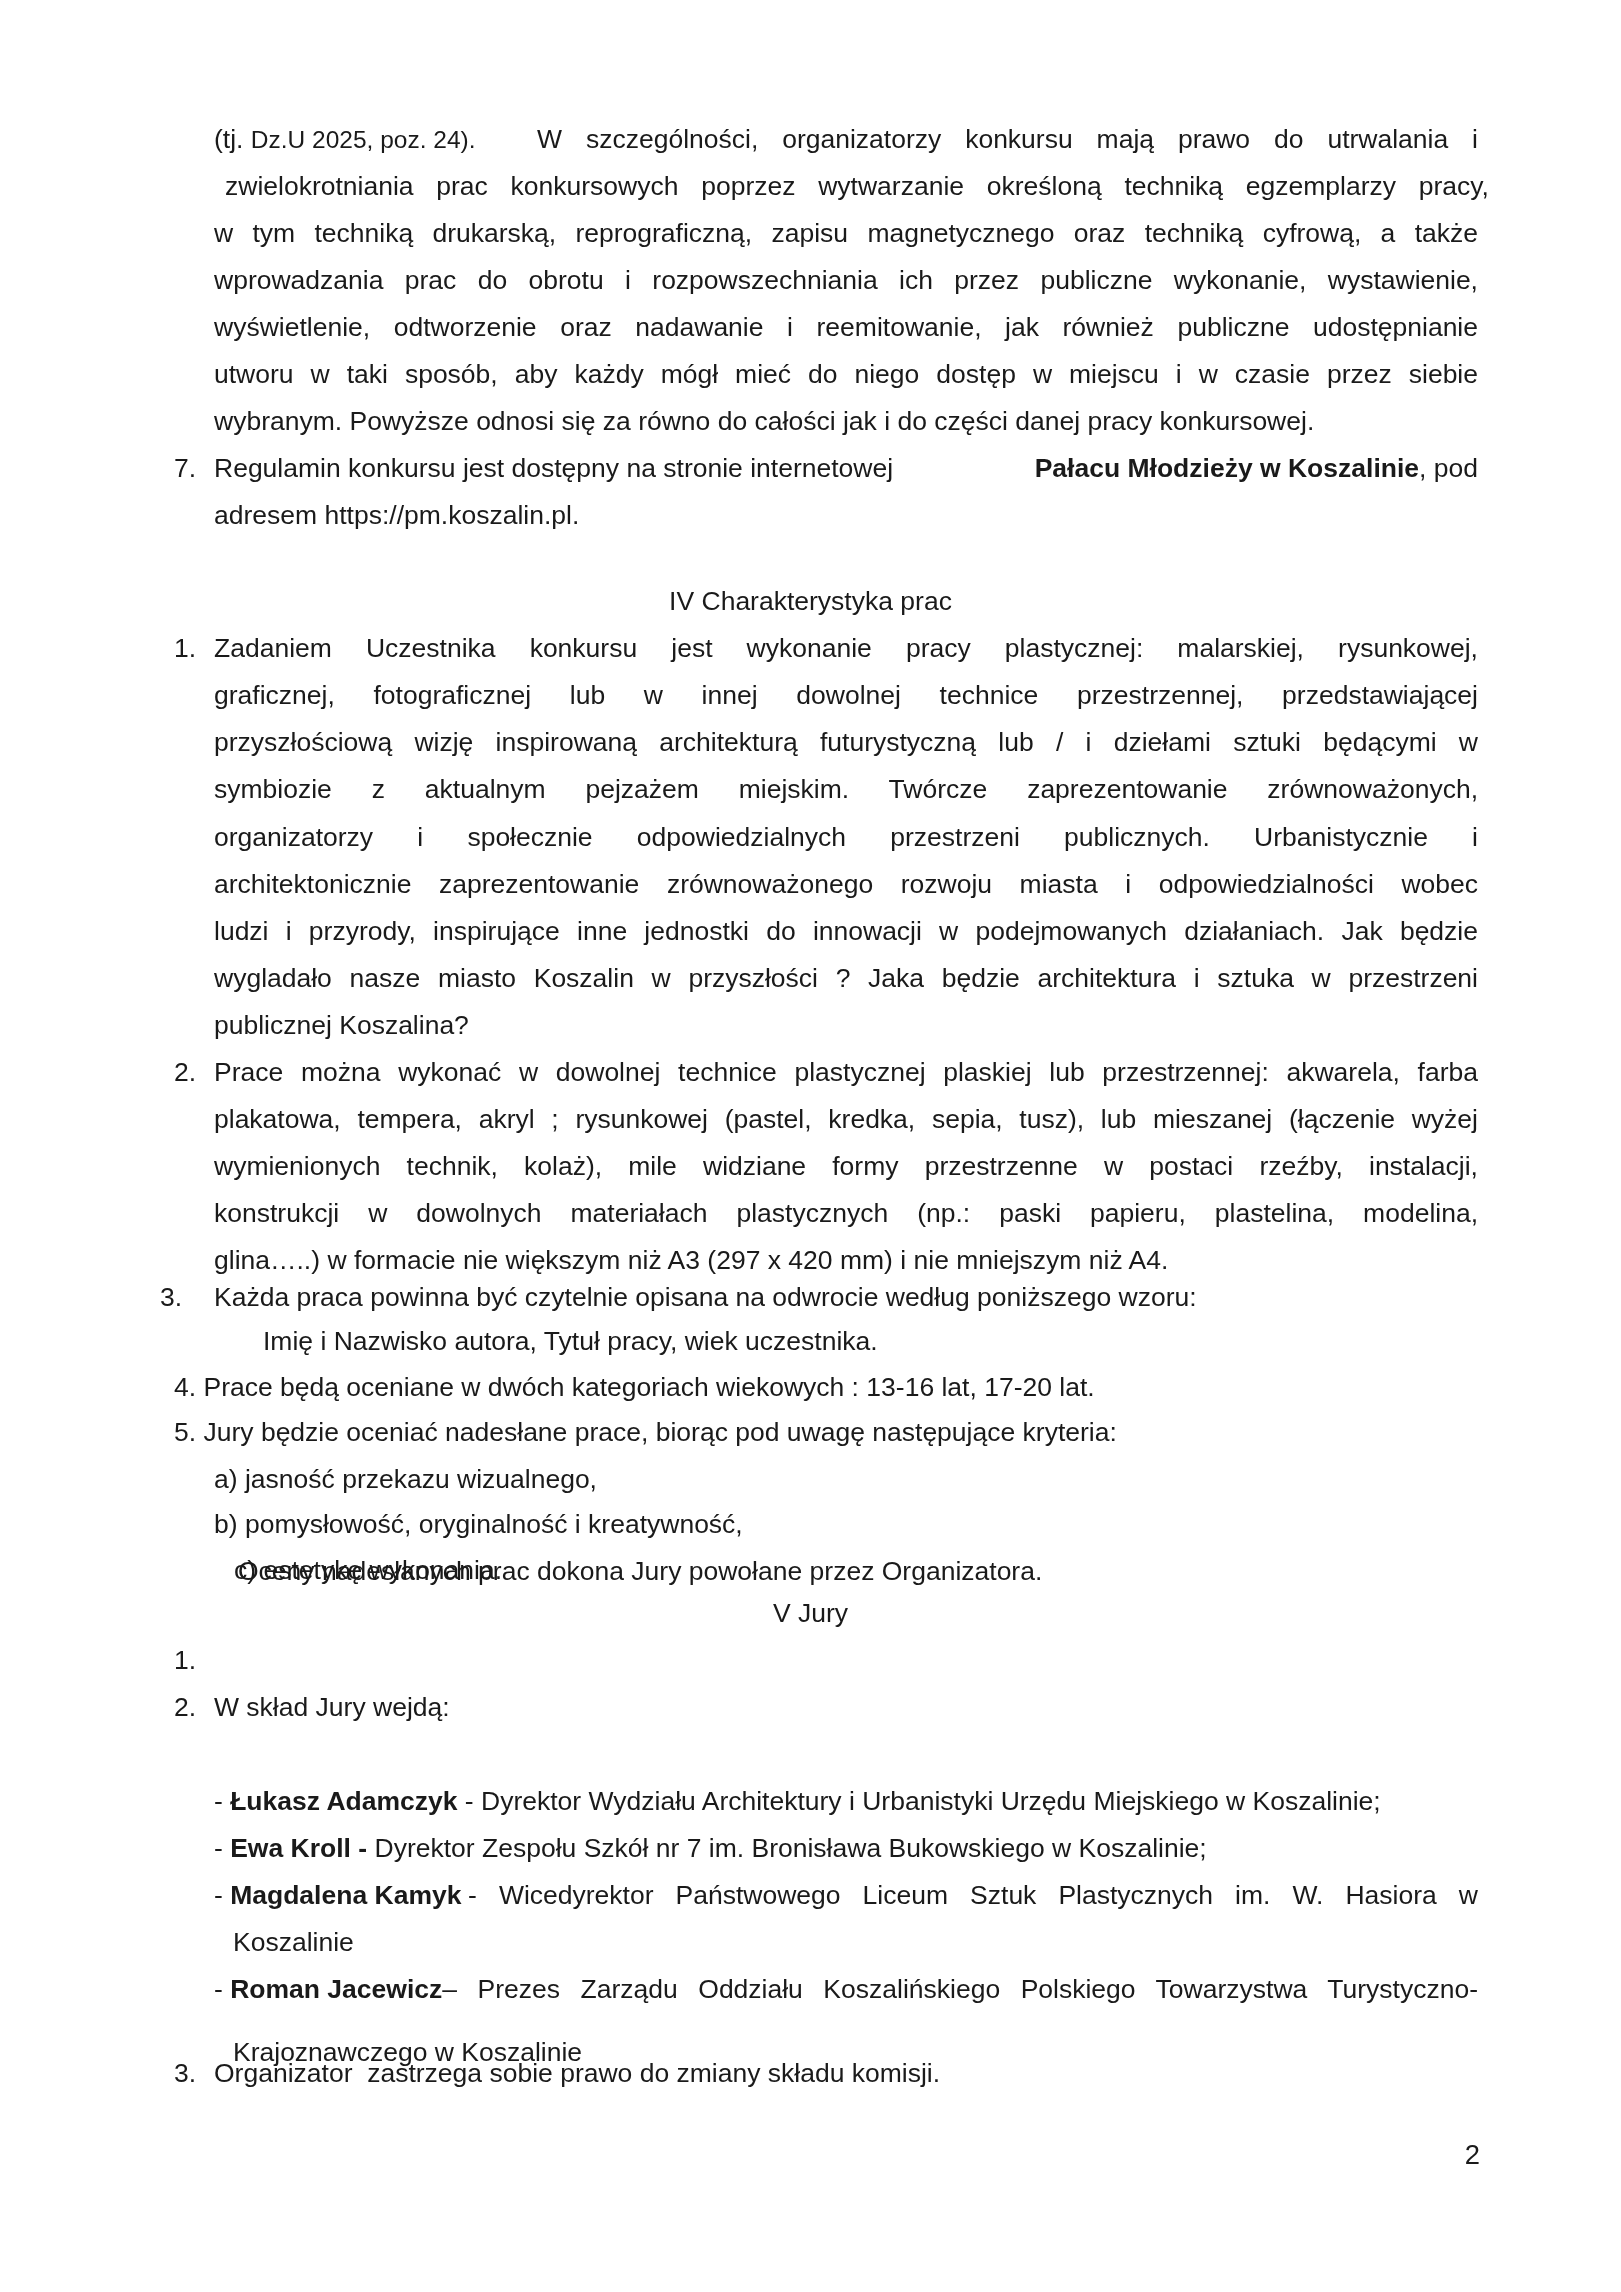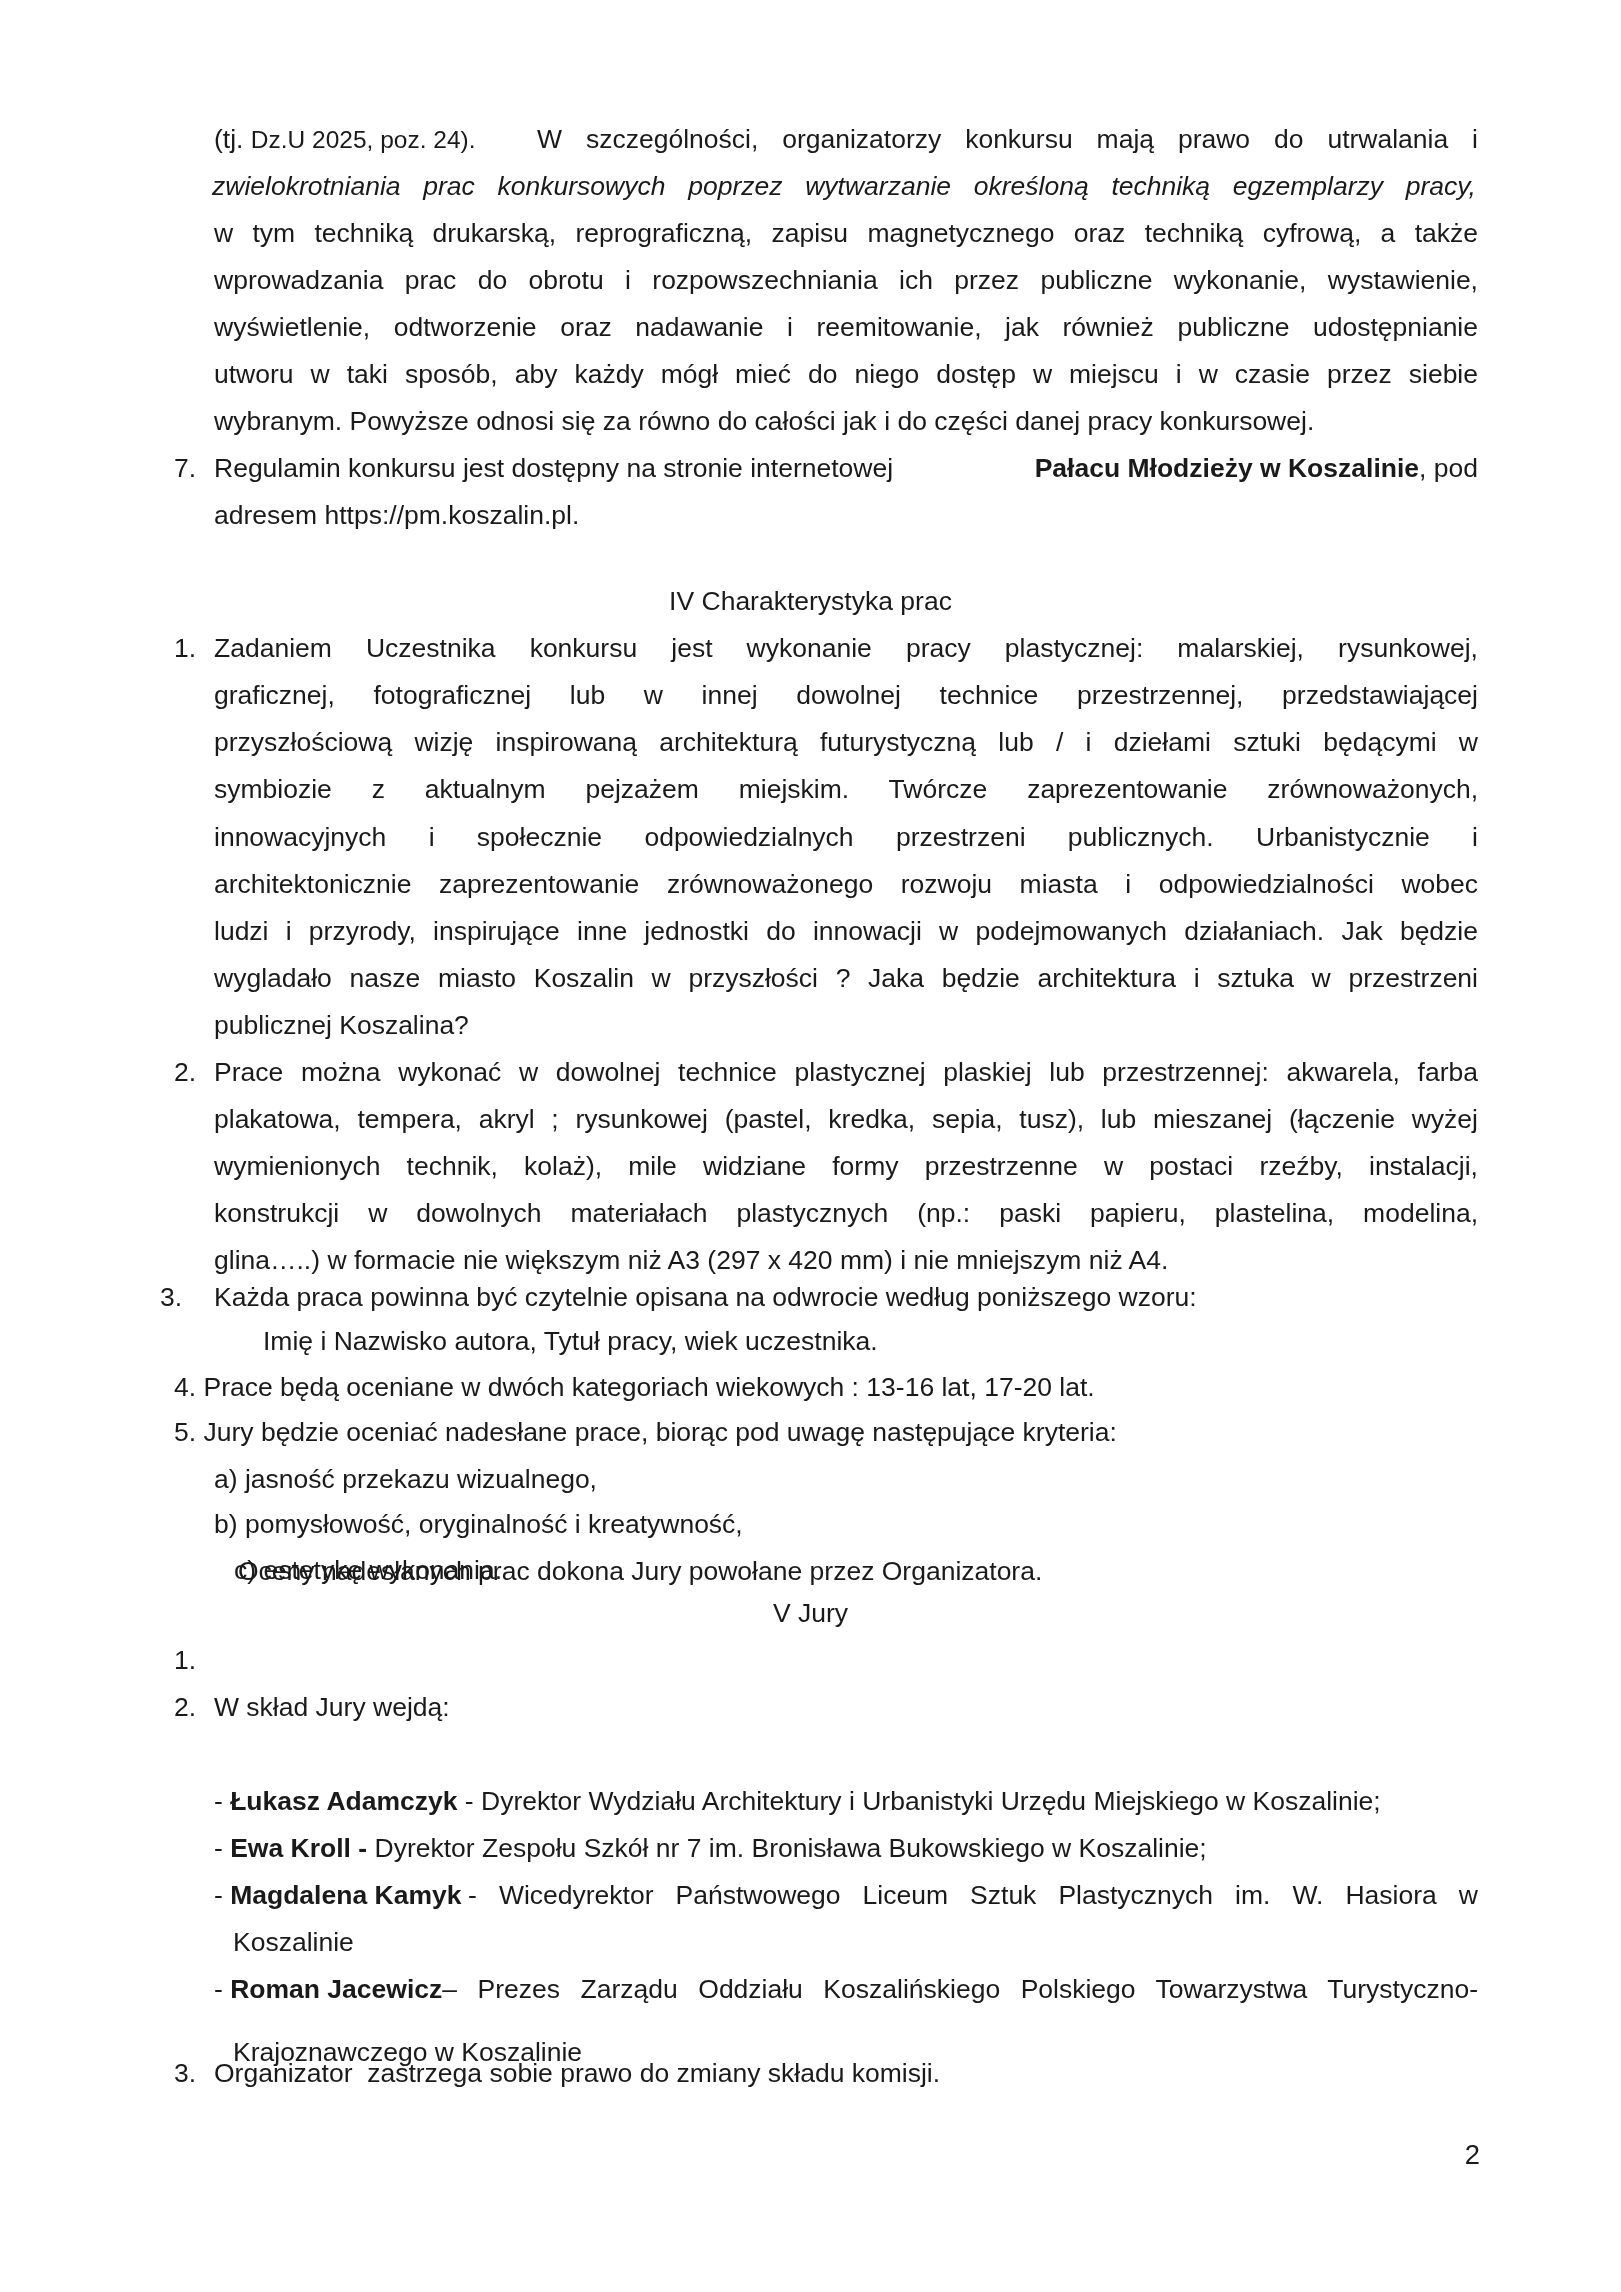--- a/index.html
+++ b/index.html
@@ -60,42 +60,42 @@
   </style>
 </head>
 <body>
 
 <div class="page">
 
   <div class="line" style="left:214px; top:116px; width:1264px; display:flex; justify-content:space-between;">
     <span><span>(tj.</span> <span class="sub">Dz.U 2025, poz. 24).</span></span>
     <span class="just" style="display:inline-block; width:941px;">W szczególności, organizatorzy konkursu mają prawo do utrwalania i</span>
   </div>
-  <div class="line just" style="left:212px; top:163px; width:1264px;font-style:italic;">zwielokrotniania prac konkursowych poprzez wytwarzanie określoną techniką egzemplarzy pracy,</div>
+  <div class="line just" style="left:225px; top:163px; width:1264px;">zwielokrotniania prac konkursowych poprzez wytwarzanie określoną techniką egzemplarzy pracy,</div>
   <div class="line just" style="left:214px; top:210px; width:1264px;">w tym techniką drukarską, reprograficzną, zapisu magnetycznego oraz techniką cyfrową,  a także</div>
   <div class="line just" style="left:214px; top:257px; width:1264px;">wprowadzania prac do obrotu i rozpowszechniania ich przez publiczne wykonanie, wystawienie,</div>
   <div class="line just" style="left:214px; top:304px; width:1264px;">wyświetlenie, odtworzenie oraz nadawanie  i reemitowanie, jak również publiczne udostępnianie</div>
   <div class="line just" style="left:214px; top:351px; width:1264px;">utworu w taki sposób, aby każdy mógł mieć do niego dostęp w miejscu i w czasie przez siebie</div>
   <div class="line" style="left:214px; top:398px;">wybranym. Powyższe odnosi się za równo do całości jak i do części danej pracy konkursowej.</div>
 
   <span class="num" style="left:174px; top:445px;">7.</span>
   <div class="line" style="left:214px; top:445px; width:1264px; display:flex; justify-content:space-between;">
     <span>Regulamin konkursu jest dostępny na stronie internetowej</span>
     <span><b>Pałacu Młodzieży w Koszalinie</b><span>, pod</span></span>
   </div>
   <div class="line" style="left:214px; top:492px;">adresem https://pm.koszalin.pl.</div>
 
   <div class="center" style="top:578px;">IV Charakterystyka prac</div>
 
   <span class="num" style="left:174px; top:625px;">1.</span>
   <div class="line just" style="left:214px; top:625px; width:1264px;">Zadaniem Uczestnika konkursu jest wykonanie pracy plastycznej: malarskiej, rysunkowej,</div>
   <div class="line just" style="left:214px; top:672px; width:1264px;">graficznej, fotograficznej lub w innej dowolnej technice przestrzennej, przedstawiającej</div>
   <div class="line just" style="left:214px; top:719px; width:1264px;">przyszłościową wizję inspirowaną architekturą futurystyczną lub / i dziełami sztuki będącymi w</div>
   <div class="line just" style="left:214px; top:766px; width:1264px;">symbiozie z aktualnym pejzażem miejskim. Twórcze zaprezentowanie zrównoważonych,</div>
-  <div class="line just" style="left:214px; top:814px; width:1264px;">innowacyjnych i społecznie odpowiedzialnych przestrzeni publicznych. Urbanistycznie i</div>
+  <div class="line just" style="left:214px; top:814px; width:1264px;">organizatorzy i społecznie odpowiedzialnych przestrzeni publicznych. Urbanistycznie i</div>
   <div class="line just" style="left:214px; top:861px; width:1264px;">architektonicznie zaprezentowanie zrównoważonego rozwoju miasta i odpowiedzialności wobec</div>
   <div class="line just" style="left:214px; top:908px; width:1264px;">ludzi i przyrody, inspirujące inne jednostki do innowacji w podejmowanych działaniach. Jak będzie</div>
   <div class="line just" style="left:214px; top:955px; width:1264px;">wygladało nasze miasto Koszalin w przyszłości ? Jaka będzie architektura i sztuka w przestrzeni</div>
   <div class="line" style="left:214px; top:1002px;">publicznej Koszalina?</div>
 
   <span class="num" style="left:174px; top:1049px;">2.</span>
   <div class="line just" style="left:214px; top:1049px; width:1264px;">Prace można wykonać w dowolnej technice plastycznej plaskiej lub przestrzennej: akwarela, farba</div>
   <div class="line just" style="left:214px; top:1096px; width:1264px;">plakatowa, tempera, akryl ; rysunkowej (pastel, kredka, sepia, tusz), lub mieszanej (łączenie wyżej</div>
   <div class="line just" style="left:214px; top:1143px; width:1264px;">wymienionych technik, kolaż), mile widziane formy przestrzenne w postaci rzeźby, instalacji,</div>
   <div class="line just" style="left:214px; top:1190px; width:1264px;">konstrukcji w dowolnych materiałach plastycznych (np.: paski papieru, plastelina, modelina,</div>

